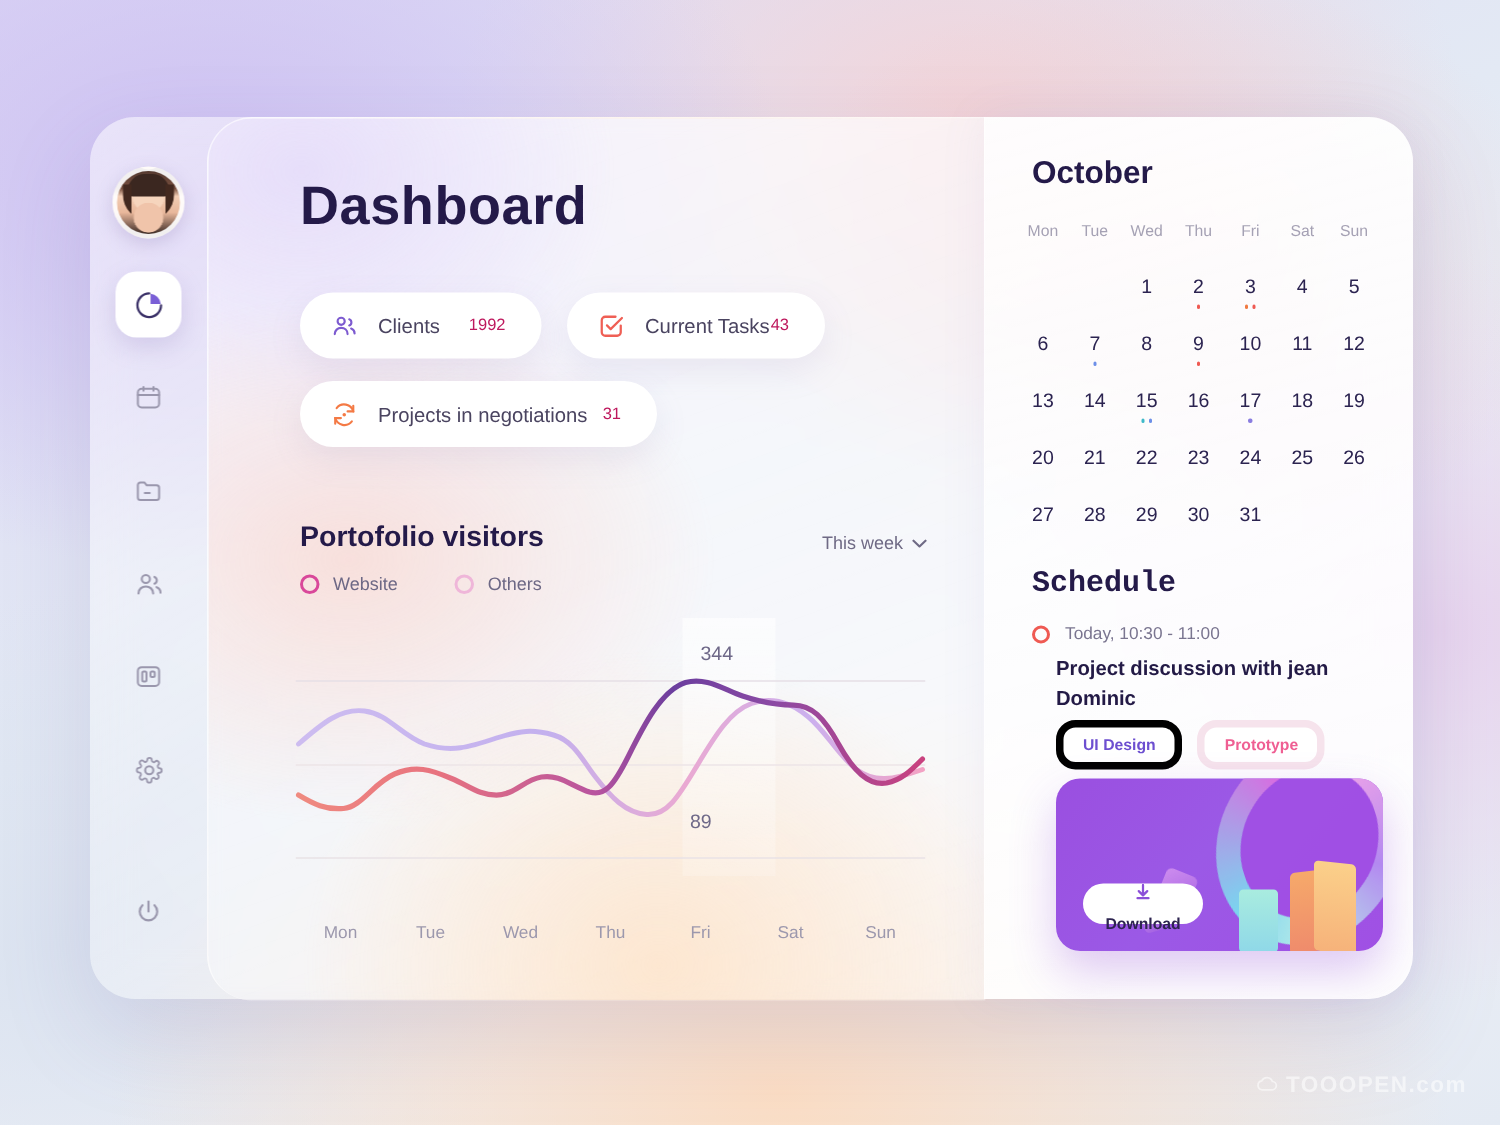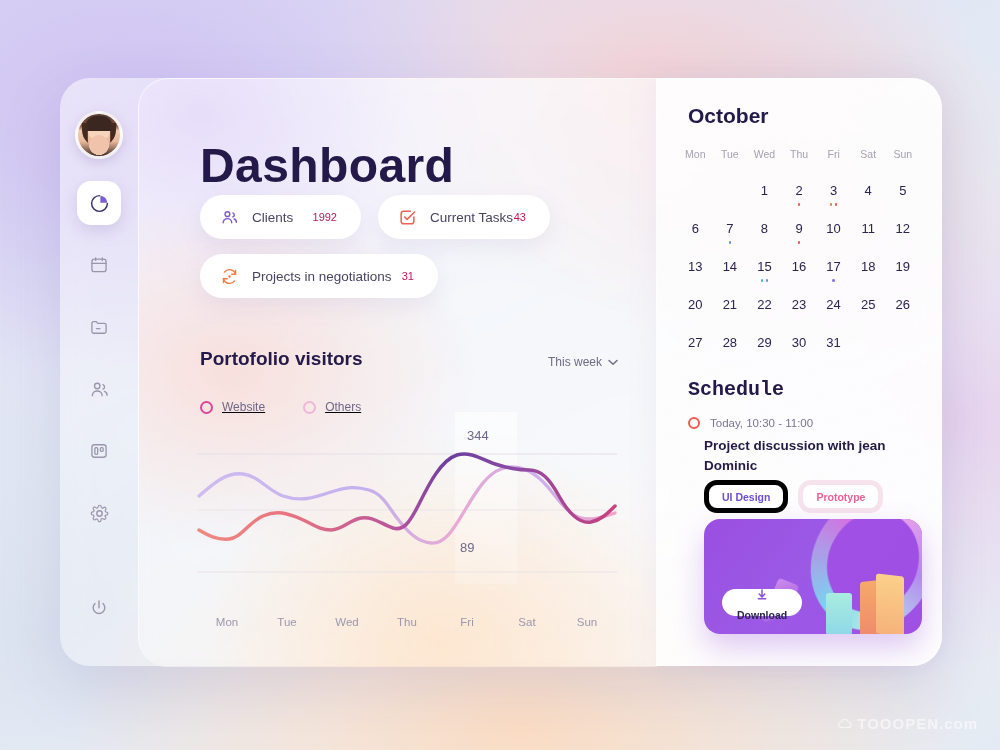--- a/index.html
+++ b/index.html
@@ -53,34 +53,34 @@
     background:
       radial-gradient(360px 260px at 18% 50%, rgba(250,205,195,.55) 0%, rgba(250,205,195,0) 68%),
       radial-gradient(340px 300px at 58% 96%, rgba(253,222,190,.62) 0%, rgba(253,222,190,0) 70%),
       radial-gradient(300px 240px at 12% 6%, rgba(222,210,248,.60) 0%, rgba(222,210,248,0) 70%),
       linear-gradient(160deg, rgba(255,255,255,.55), rgba(255,255,255,.34));
     border-left:1px solid rgba(255,255,255,.55);
     border-top:1px solid rgba(255,255,255,.6);
     border-radius:30px 0 0 30px;
     backdrop-filter:blur(6px);}
 
-  #title{position:absolute;left:200px;top:138px;font-size:48px;font-weight:700;color:#241a49;letter-spacing:.4px;}
+  #title{position:absolute;left:200px;top:116px;font-size:36px;font-weight:700;color:#241a49;letter-spacing:.4px;}
 
   .pill{position:absolute;height:44px;border-radius:24px;background:#fff;display:flex;align-items:center;
     box-shadow:0 8px 22px rgba(150,130,180,.13);cursor:pointer;}
   .pill .pico{margin-left:20px;display:flex;align-items:center;}
   .pill .plabel{margin-left:13px;font-size:13.5px;color:#4a4460;}
   .pill .pval{margin-left:auto;margin-right:24px;font-size:11px;font-weight:400;color:#be185d;}
   #pill-clients{left:200px;top:195px;width:161px;}
   #pill-tasks{left:378px;top:195px;width:172px;}
   #pill-neg{left:200px;top:254px;width:238px;}
 
   #chart-head{position:absolute;left:200px;top:348px;font-size:19px;font-weight:700;color:#241a49;}
   #range{position:absolute;left:548px;top:355px;font-size:12px;color:#6f6a85;display:flex;align-items:center;gap:6px;cursor:pointer;}
-  #legend{position:absolute;left:200px;top:400px;display:flex;gap:38px;align-items:center;text-decoration:underline;}
+  #legend{position:absolute;left:200px;top:382px;display:flex;gap:38px;align-items:center;}
   .lg{display:flex;align-items:center;gap:9px;font-size:12px;color:#6d6885;cursor:pointer;}
   .ring{width:9px;height:9px;border-radius:50%;border:2.2px solid #d9489a;}
   .ring.alt{border-color:#efb6d9;}
 
   #chart{position:absolute;left:197px;top:412px;width:420px;height:178px;}
   .xaxis{position:absolute;left:197px;top:616px;width:420px;display:flex;}
   .xaxis span{flex:1;text-align:center;font-size:11.5px;color:#9c98ad;}
 
   
   #right{position:absolute;left:656px;top:78px;width:286px;height:588px;

